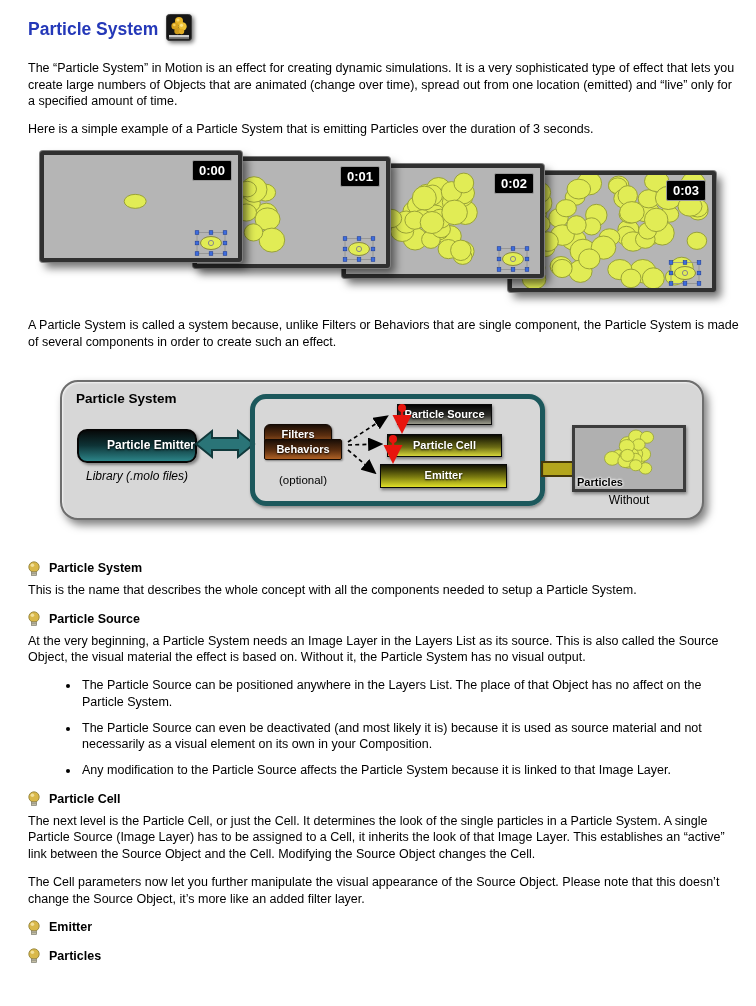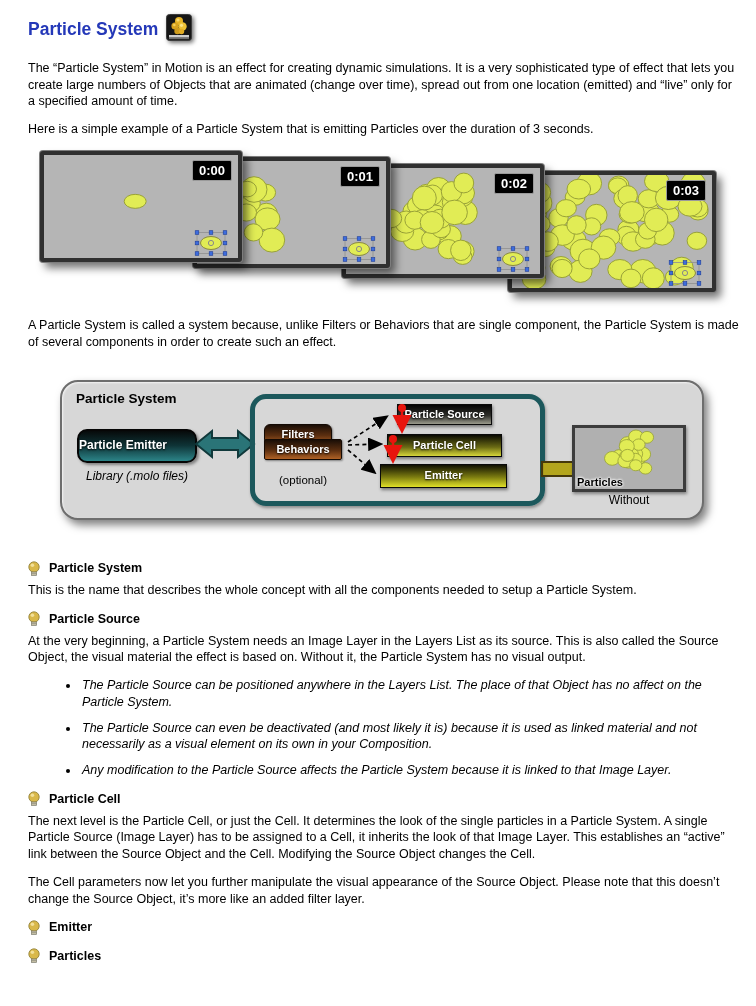--- a/index.html
+++ b/index.html
@@ -17,21 +17,21 @@
   .frame svg{position:absolute;left:0;top:0;width:100%;height:100%;}
   .timestamp{position:absolute;top:5px;right:6px;background:#000000;color:#fff;font-weight:bold;
              font-size:13px;padding:1px 6px;border-radius:2px;border:1px solid #9a9a9a;z-index:5;}
   
   .diagram{position:relative;margin:30px 0 40px 32px;width:640px;height:136px;background:#d7d7d7;
            border:2px solid #6e6e6e;border-radius:18px;box-shadow:4px 5px 8px rgba(0,0,0,.5),inset 1px 1px 2px rgba(255,255,255,.7);}
   .diagram .abs{position:absolute;}
   .diagram-label{left:14px;top:8px;font-size:13.5px;font-weight:bold;}
   .emitter-btn{left:15px;top:47px;width:116px;height:30px;border:2px solid #060606;border-radius:10px;
                background:linear-gradient(180deg,#070a0a 0%,#0e3336 48%,#2c8488 100%);
-               color:#fff;font-weight:bold;font-size:12px;text-align:left;line-height:29px;
+               color:#fff;font-weight:bold;font-size:12px;text-align:right;line-height:29px;
                text-shadow:0 1px 2px #000;box-shadow:2px 2px 3px rgba(0,0,0,.4);}
   .emitter-caption{left:0;top:86px;width:150px;text-align:center;font-size:12px;font-style:italic;}
   .inner-box{left:188px;top:12px;width:285px;height:102px;border:5px solid #1c585c;border-radius:16px;
              box-shadow:1px 2px 3px rgba(0,0,0,.35);}
   .fx-btn{border:1px solid #140a04;border-radius:2px;color:#fff;font-weight:bold;font-size:11px;
           text-align:center;text-shadow:0 1px 2px #000;
           background:linear-gradient(180deg,#1a0e06 0%,#5c2f10 55%,#b06226 100%);
           box-shadow:1px 1px 2px rgba(0,0,0,.4);}
   .filters-btn{left:202px;top:42px;width:66px;height:19px;line-height:18px;border-radius:6px;}
   .behaviors-btn{left:202px;top:57px;width:76px;height:19px;line-height:18px;}
@@ -48,21 +48,21 @@
                 box-shadow:1px 2px 3px rgba(0,0,0,.4);}
   .canvas-thumb svg{position:absolute;left:0;top:0;width:100%;height:100%;}
   .particles-label{position:absolute;left:2px;bottom:0;font-size:11px;font-weight:bold;color:#000;
                    text-shadow:0 0 3px #fff,0 0 3px #fff,0 0 2px #fff;z-index:3;}
   .canvas-caption{left:510px;top:110px;width:114px;text-align:center;font-size:12px;}
   svg.overlay{position:absolute;left:0;top:0;width:640px;height:136px;pointer-events:none;}
   
   .sec-head{display:flex;align-items:center;gap:9px;margin:12px 0 5px 0;}
   .sec-head b{font-size:12.5px;}
   .sec p{margin:2px 0 11px 0;max-width:714px;}
-  .sec ul{margin:2px 0 12px 0;padding-left:52px;max-width:676px;font-style:italic;}
+  .sec ul{margin:2px 0 12px 0;padding-left:52px;max-width:676px;}
   .sec li{margin-bottom:9px;padding-left:2px;}
 </style>
 </head>
 <body>
 
 <div class="page">
 
   <div class="title-row">
     <h1 class="page-title">Particle System</h1>
     <span class="title-icon">
@@ -365,21 +365,21 @@
             <circle cx="6" cy="6" r="5.2" fill="#d9b84a" stroke="#8a7a30" stroke-width="0.8"></circle>
             <circle cx="4.4" cy="4.2" r="1.8" fill="#f2e09a"></circle>
             <rect x="3.4" y="11" width="5.2" height="3.4" fill="#c9c2a8" stroke="#7d7d6d" stroke-width="0.7"></rect>
             <line x1="3.4" y1="12.6" x2="8.6" y2="12.6" stroke="#8d8d7d" stroke-width="0.7"></line>
           </svg>
           <b>Particle Source</b>
         </div>
         <p>At the very beginning, a Particle System needs an Image Layer in the Layers List as its source. This is also called the Source Object, the visual material the effect is based on. Without it, the Particle System has no visual output.</p>
         <ul>
           <li>The Particle Source can be positioned anywhere in the Layers List. The place of that Object has no affect on the Particle System.</li>
-          <li>The Particle Source can even be deactivated (and most likely it is) because it is used as linked material and not necessarily as a visual element on its own in your Composition.</li>
+          <li>The Particle Source can even be deactivated (and most likely it is) because it is used as source material and not necessarily as a visual element on its own in your Composition.</li>
           <li>Any modification to the Particle Source affects the Particle System because it is linked to that Image Layer.</li>
         </ul>
       </div>
       <div class="sec">
         <div class="sec-head">
           <svg width="12" height="16" viewBox="0 0 12 16">
             <circle cx="6" cy="6" r="5.2" fill="#d9b84a" stroke="#8a7a30" stroke-width="0.8"></circle>
             <circle cx="4.4" cy="4.2" r="1.8" fill="#f2e09a"></circle>
             <rect x="3.4" y="11" width="5.2" height="3.4" fill="#c9c2a8" stroke="#7d7d6d" stroke-width="0.7"></rect>
             <line x1="3.4" y1="12.6" x2="8.6" y2="12.6" stroke="#8d8d7d" stroke-width="0.7"></line>

